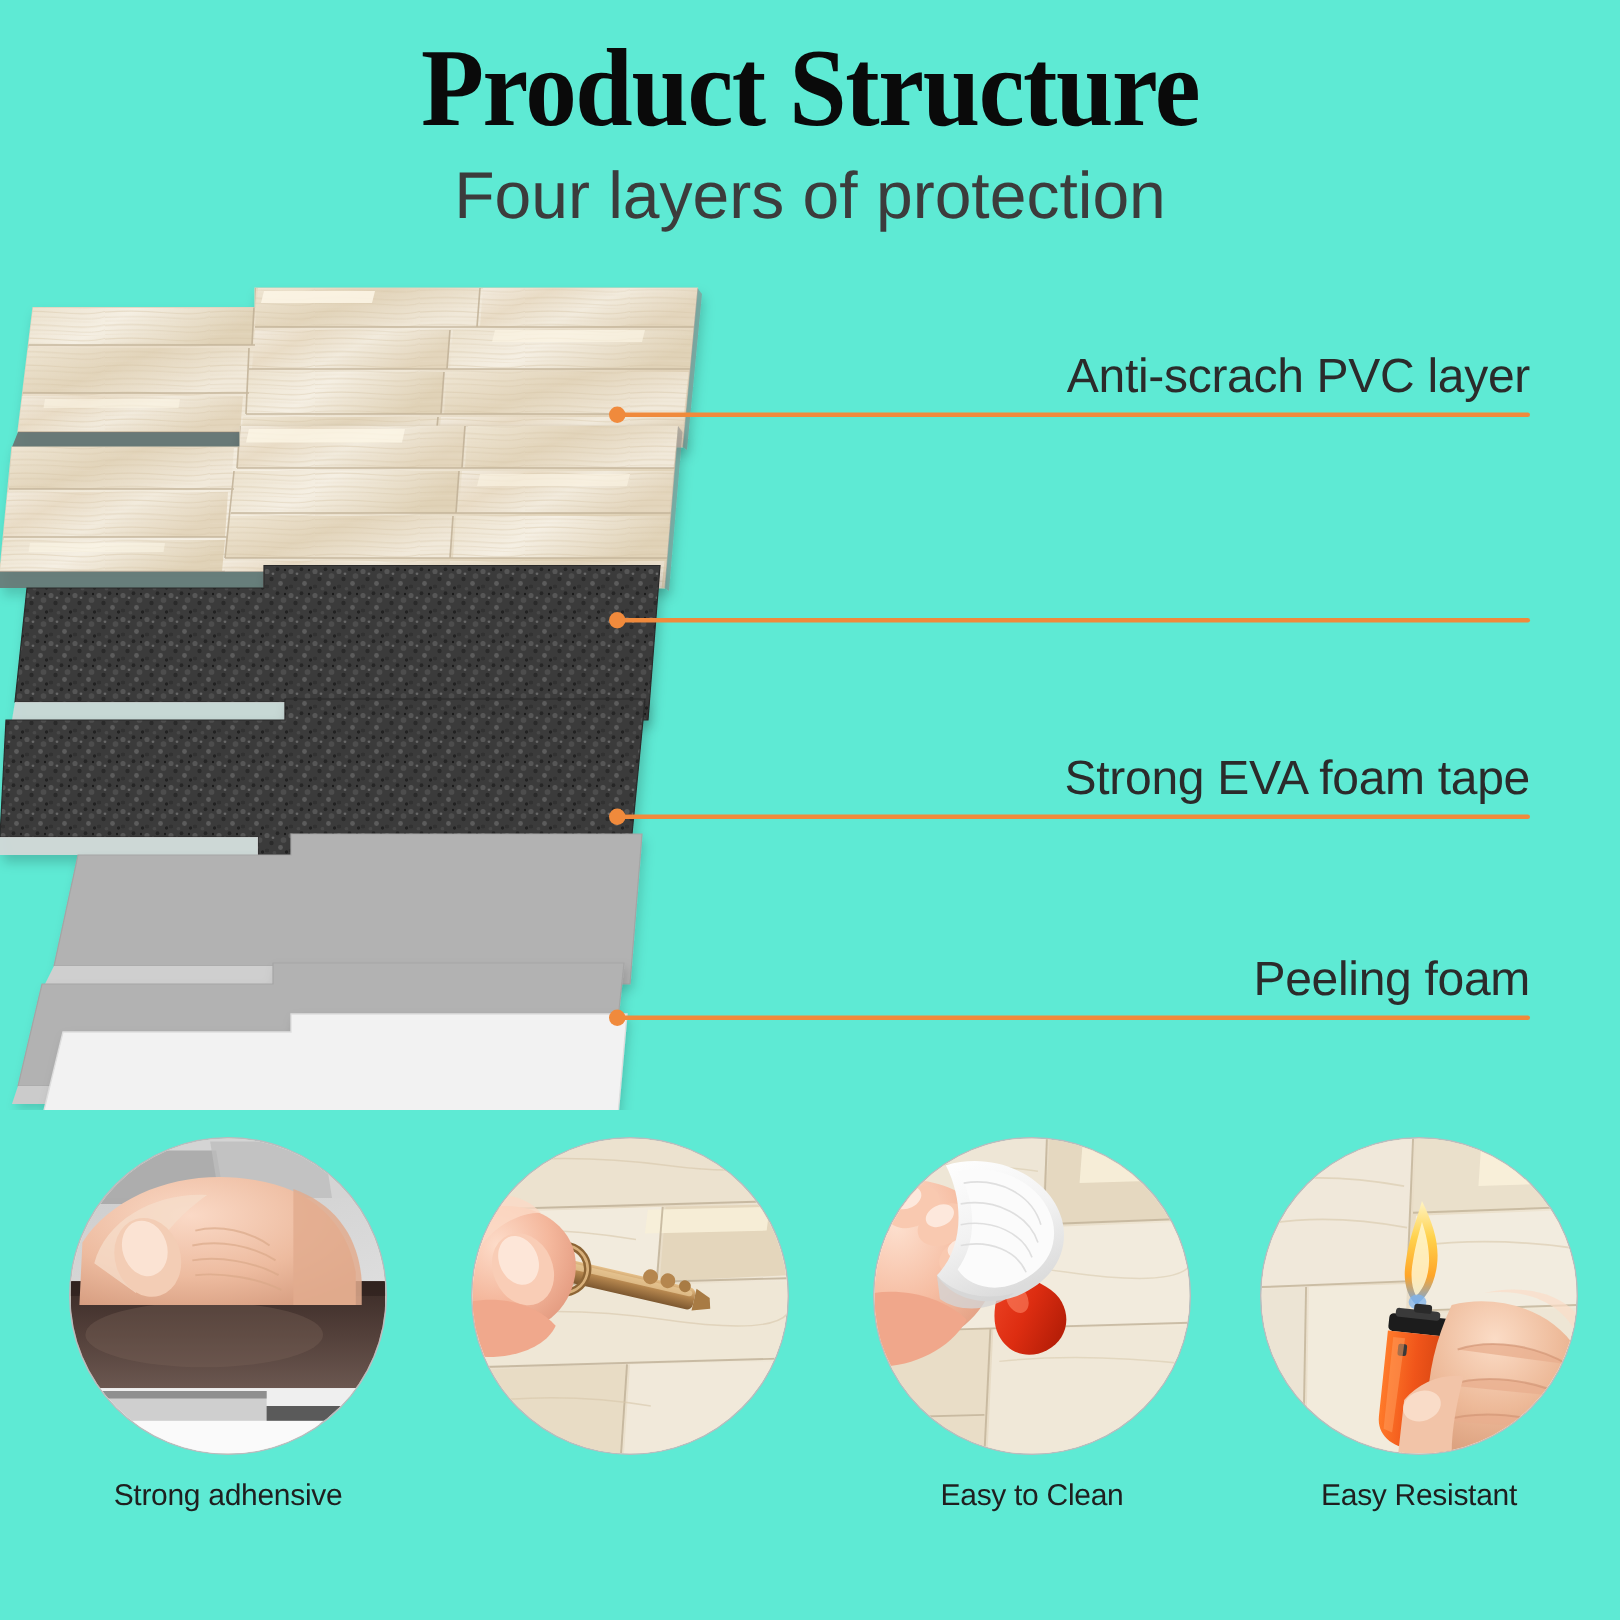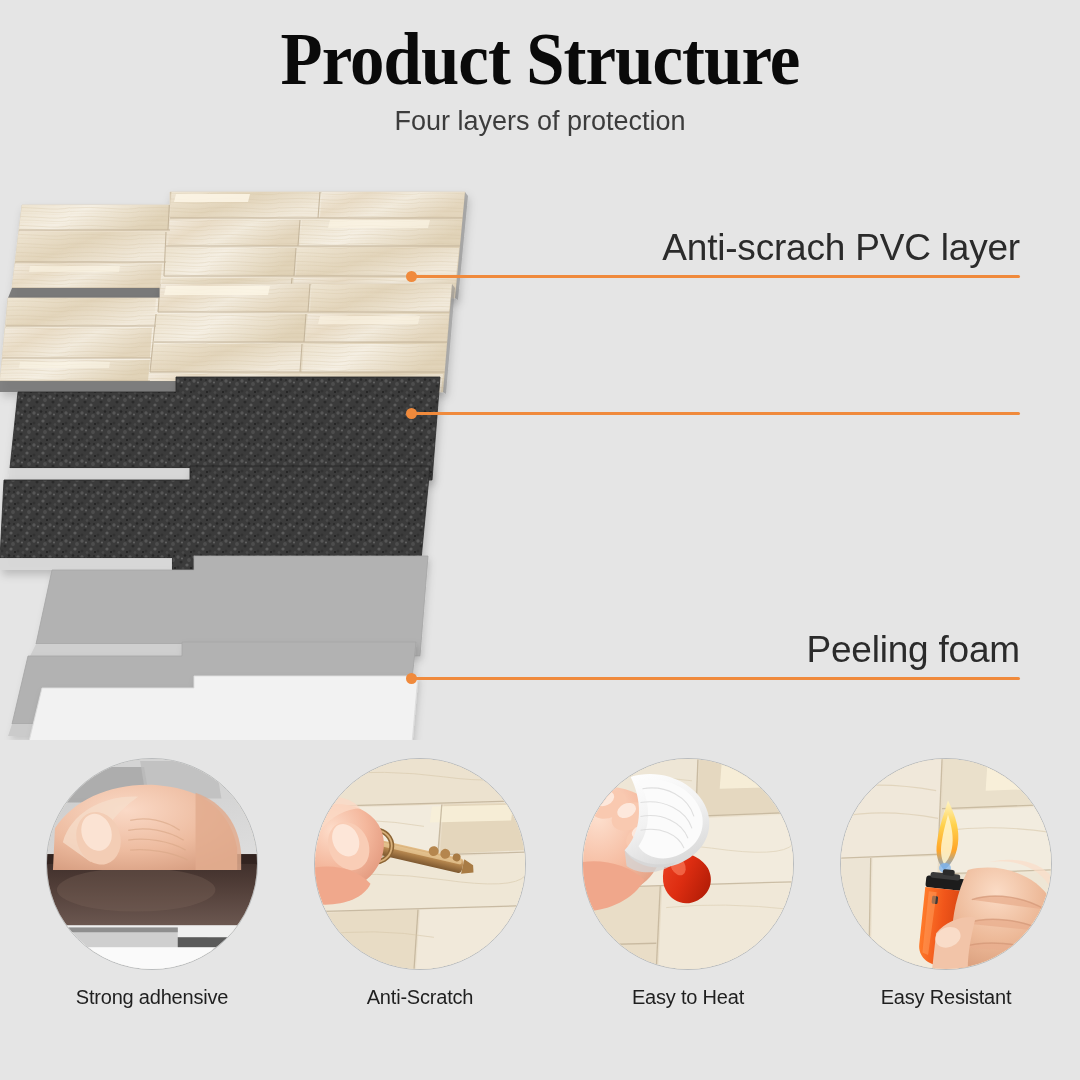--- a/index.html
+++ b/index.html
@@ -9,21 +9,21 @@
     height: 1080px;
     background: #ffffff;
     font-family: "Liberation Sans", sans-serif;
     overflow: hidden;
   }
 
   #canvas {
     position: relative;
     width: 1080px;
     height: 1080px;
-    background: #e5e5e5;
+    background: #5eead4;
   }
 
   
   .title {
     position: absolute;
     top: 22px;
     left: 0;
     width: 1080px;
     text-align: center;
     font-family: "Liberation Serif", serif;
@@ -33,21 +33,21 @@
     color: #0a0a0a;
     line-height: 1.0;
     transform: scaleX(0.93);
   }
   .subtitle {
     position: absolute;
     top: 105px;
     left: 0;
     width: 1080px;
     text-align: center;
-    font-size: 27px;
+    font-size: 44px;
     font-weight: 400;
     color: #3c3c3c;
     line-height: 1.2;
   }
 
   
   #stack {
     position: absolute;
     left: 0;
     top: 170px;
@@ -58,21 +58,21 @@
 
   
   .callout {
     position: absolute;
     height: 60px;
   }
   .callout .ctext {
     position: absolute;
     right: 0;
     bottom: 9px;
-    font-size: 37px;
+    font-size: 32px;
     font-weight: 400;
     color: #2b2b2b;
     white-space: nowrap;
     letter-spacing: -0.2px;
   }
   .callout .cline {
     position: absolute;
     left: 0;
     bottom: 0;
     height: 2.6px;
@@ -289,20 +289,25 @@
     <span class="ctext">Anti-scrach PVC layer</span>
     <span class="cline" style="width:609px;"></span>
     <span class="cdot"></span>
   </div>
 
   <div class="callout" style="left:411px; top:355px; width:609px;">
     <span class="cline" style="width:609px;"></span>
     <span class="cdot"></span>
   </div>
 
+  <div class="callout" style="left:411px; top:486px; width:609px;">
+    <span class="ctext">Strong EVA foam tape</span>
+    <span class="cline" style="width:609px;"></span>
+    <span class="cdot"></span>
+  </div>
 
   <div class="callout" style="left:411px; top:620px; width:609px;">
     <span class="ctext">Peeling foam</span>
     <span class="cline" style="width:609px;"></span>
     <span class="cdot"></span>
   </div>
 
   <div class="feature" style="left:44px; top:758px;">
     <div class="circle">
       <svg viewBox="0 0 212 212" xmlns="http://www.w3.org/2000/svg">
@@ -409,21 +414,20 @@
           <circle cx="60" cy="99" r="16" fill="none" stroke="#d8b07a" stroke-width="1.8"></circle>
         </g>
 
         <path d="M-10 52 C18 40 50 44 64 66 C74 82 70 104 56 118 C40 134 6 138 -12 126 Z" fill="url(#skin2)"></path>
         <ellipse cx="34" cy="88" rx="20" ry="25" transform="rotate(-24 34 88)" fill="#f9cdb6"></ellipse>
         <ellipse cx="31" cy="82" rx="13" ry="17" transform="rotate(-24 31 82)" fill="#fde6d8"></ellipse>
         <path d="M-10 112 C14 104 42 110 56 126 C48 144 16 152 -12 144 Z" fill="#f0a88c"></path>
         <path d="M-8 44 C10 34 34 36 46 50 C32 50 16 58 6 72 Z" fill="#fbd9c6" opacity="0.8"></path>
       </svg>
     </div>
-    <div class="flabel">Anti-Scratch</div>
   </div>
 
   <div class="feature" style="left:580px; top:758px;">
     <div class="circle">
       <svg viewBox="0 0 212 212" xmlns="http://www.w3.org/2000/svg">
         <defs>
           <linearGradient id="f3t" x1="0" y1="0" x2="1" y2="0.4">
             <stop offset="0" stop-color="#f2ebdf"></stop>
               <stop offset="0.55" stop-color="#e7dbc5"></stop>
             <stop offset="1" stop-color="#f2ead9"></stop>
@@ -484,21 +488,21 @@
         <path d="M56 22 C86 16 114 32 120 56 C124 74 114 90 94 98 C78 104 62 98 56 88 C68 72 70 44 56 22 Z" fill="#fbfbfb"></path>
         <g stroke="#dcdcdc" stroke-width="1.1" fill="none" opacity="0.9">
           <path d="M60 30 C84 26 106 38 112 58"></path>
           <path d="M58 44 C82 40 104 52 110 70"></path>
           <path d="M58 58 C80 54 100 64 106 80"></path>
           <path d="M58 72 C78 68 96 76 102 90"></path>
         </g>
         <path d="M42 92 C52 104 74 110 94 104 C80 116 58 118 44 108 Z" fill="#d5d5d5" opacity="0.8"></path>
       </svg>
     </div>
-    <div class="flabel">Easy to Heat</div>
+    <div class="flabel">Easy to Clean</div>
   </div>
 
   <div class="feature" style="left:838px; top:758px;">
     <div class="circle">
       <svg viewBox="0 0 212 212" xmlns="http://www.w3.org/2000/svg">
         <defs>
           <linearGradient id="f4t" x1="0" y1="0" x2="1" y2="0.4">
             <stop offset="0" stop-color="#f3ece1"></stop>
               <stop offset="0.5" stop-color="#e8dcc6"></stop>
             <stop offset="1" stop-color="#f1e9d8"></stop>

